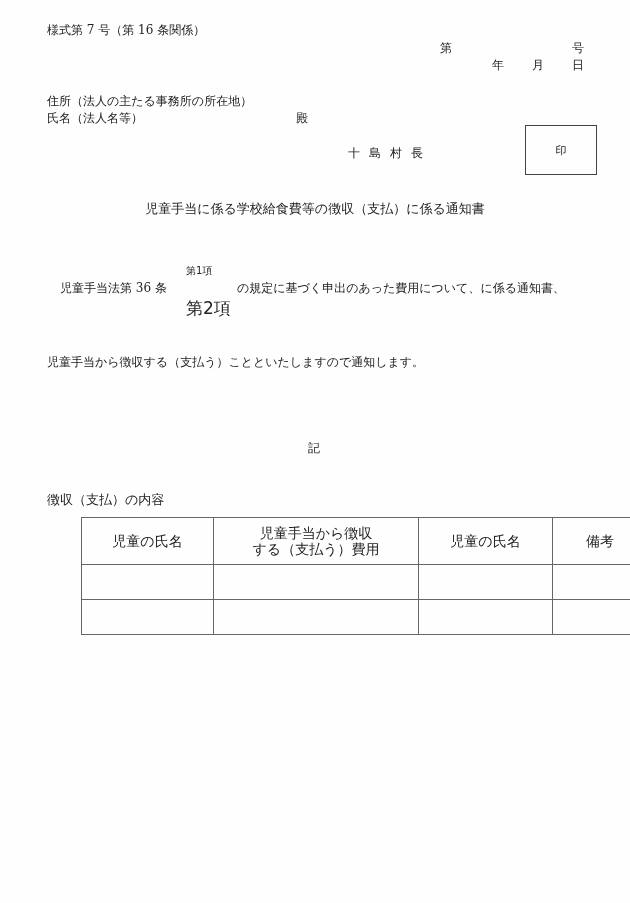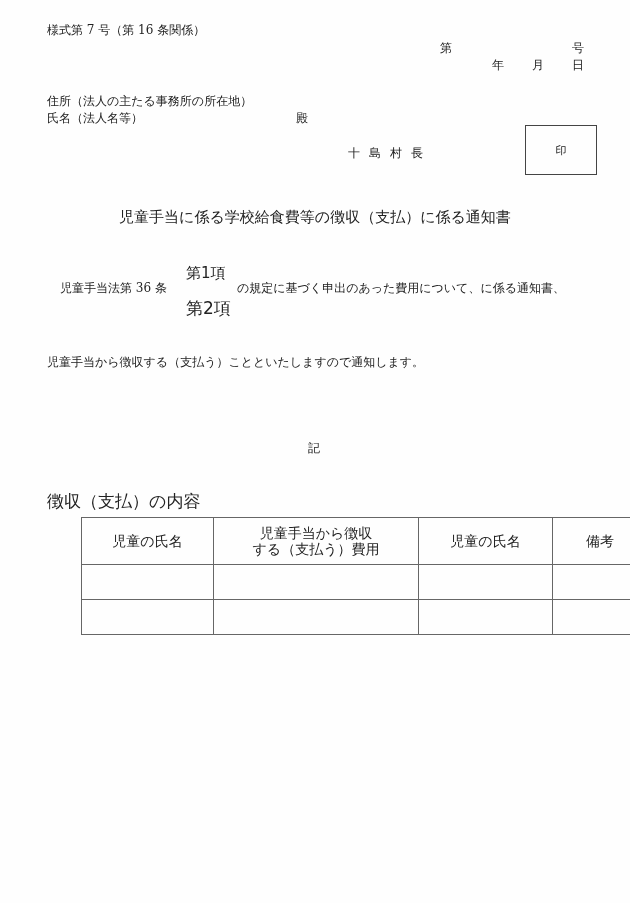--- a/index.html
+++ b/index.html
@@ -18,28 +18,28 @@
   .date-day { left: 572px; top: 59px; }
   .address-label { left: 47px; top: 95px; }
   .name-label { left: 47px; top: 112px; }
   .dono { left: 296px; top: 112px; }
   .mayor { left: 348px; top: 147px; letter-spacing: 9px; }
   .seal-box {
     position: absolute; left: 525px; top: 125px; width: 72px; height: 50px;
     border: 1px solid #444; display: flex; align-items: center; justify-content: center;
     font-size: 11px; box-sizing: border-box;
   }
-  .title { left: 0; width: 630px; text-align: center; top: 202px; font-size: 15px; margin-top: 8px; }
+  .title { left: 0; width: 630px; text-align: center; top: 202px; font-size: 13px; }
   .law-ref { left: 60px; top: 282px; }
-  .para1 { left: 186px; top: 266px; font-family: "DejaVu Sans", "Liberation Sans", sans-serif; font-size: 15px; }
+  .para1 { left: 186px; top: 266px; font-family: "DejaVu Sans", "Liberation Sans", sans-serif; font-size: 10px; }
   .para2 { left: 186px; top: 300px; font-family: "DejaVu Sans", "Liberation Sans", sans-serif; font-size: 17px; }
   .law-rest { left: 237px; top: 282px; }
   .notice-line { left: 47px; top: 356px; }
   .ki { left: 308px; top: 442px; }
-  .content-label { left: 47px; top: 493px; font-size: 17px; font-family: Liberation Serif, serif; }
+  .content-label { left: 47px; top: 493px; font-size: 13px; font-family: Liberation Serif, serif; }
   table.detail {
     position: absolute; left: 41px; top: 517px;
     border-collapse: collapse; table-layout: fixed;
     width: 566px;
     margin-left: 40px;
   }
   table.detail td, table.detail th {
     border: 1px solid #666; padding: 0; text-align: center; vertical-align: middle;
     font-weight: normal; font-size: 14px; line-height: 1.15;
   }

